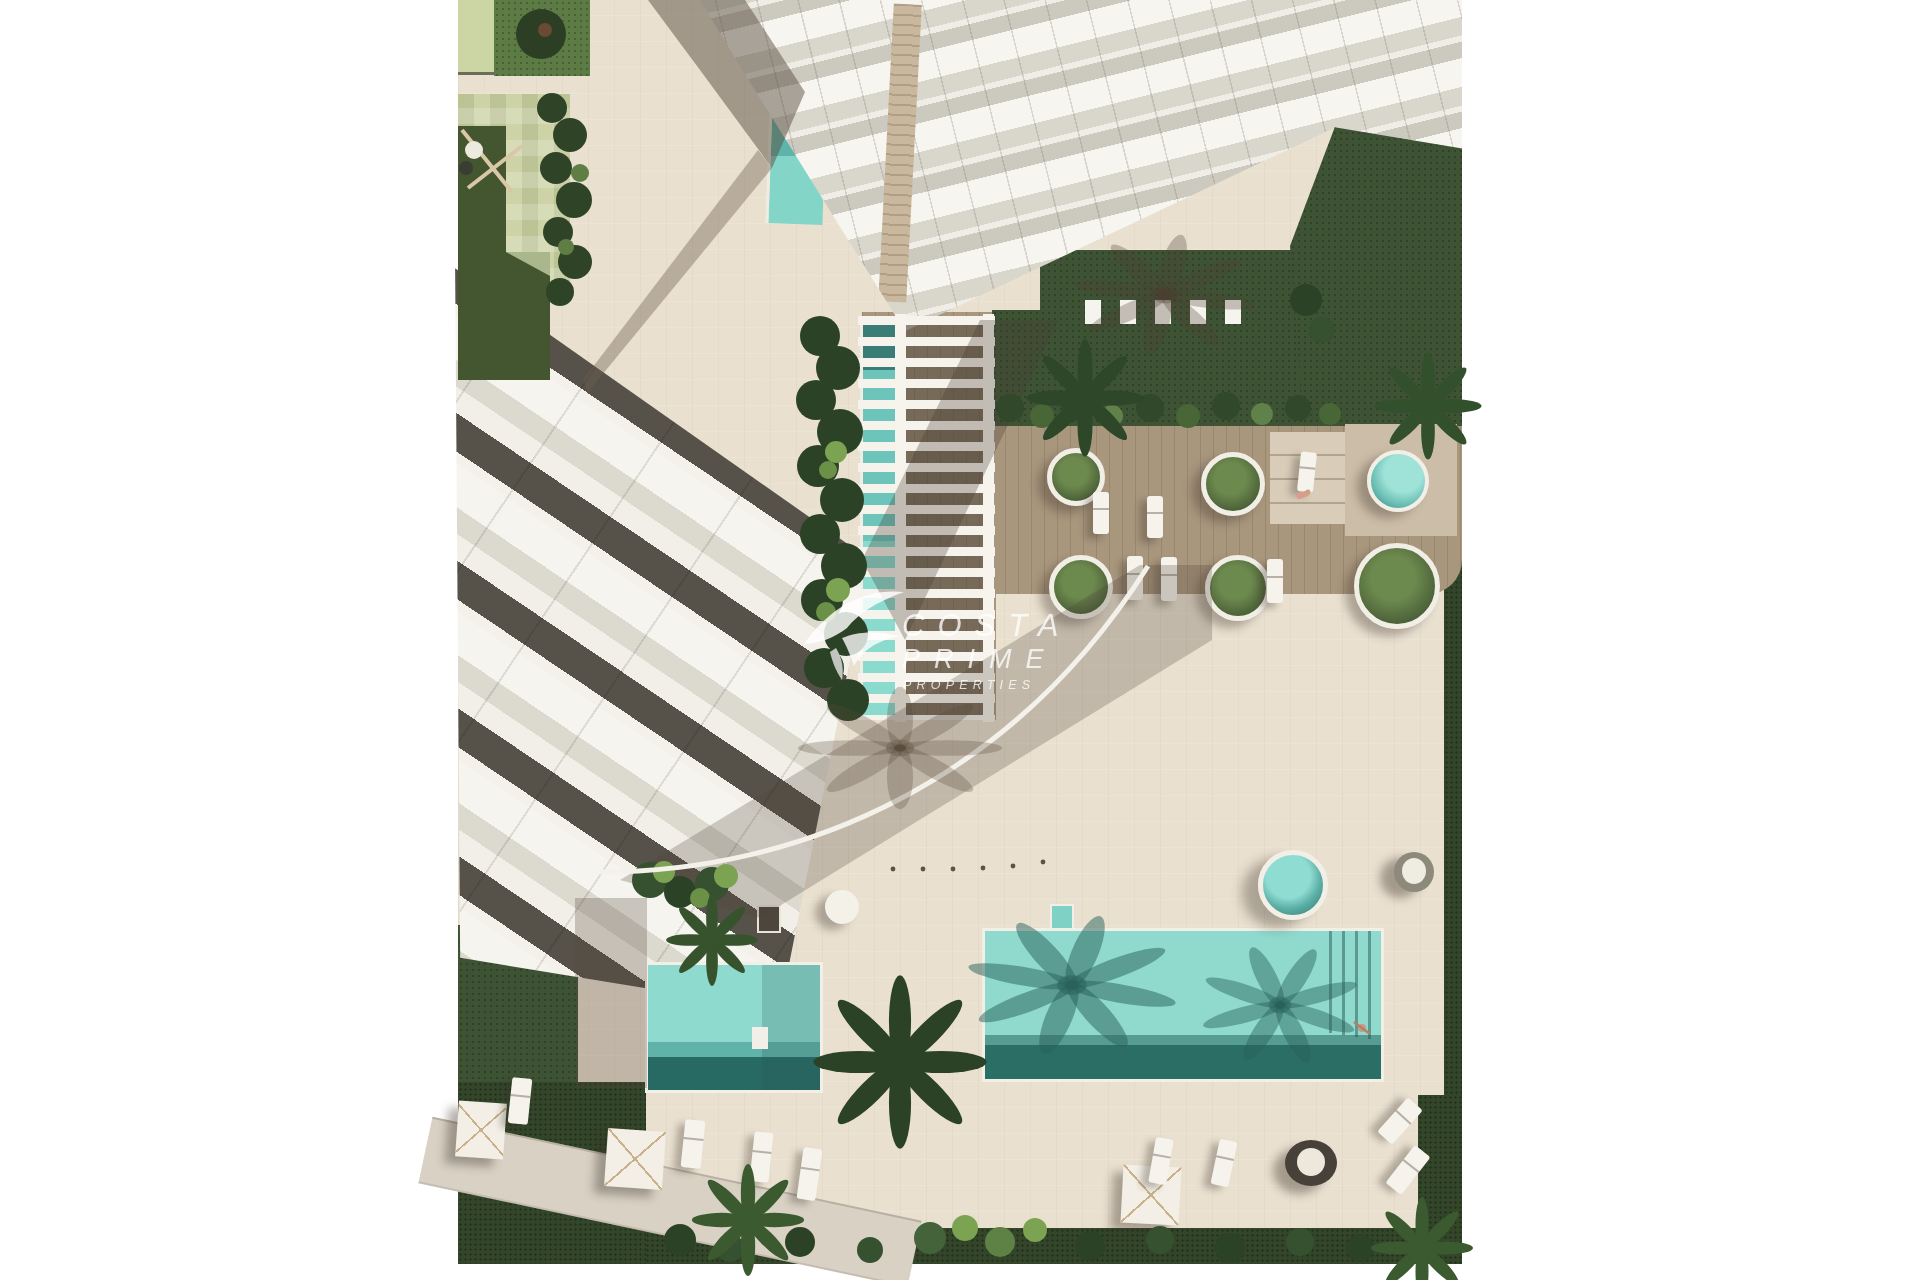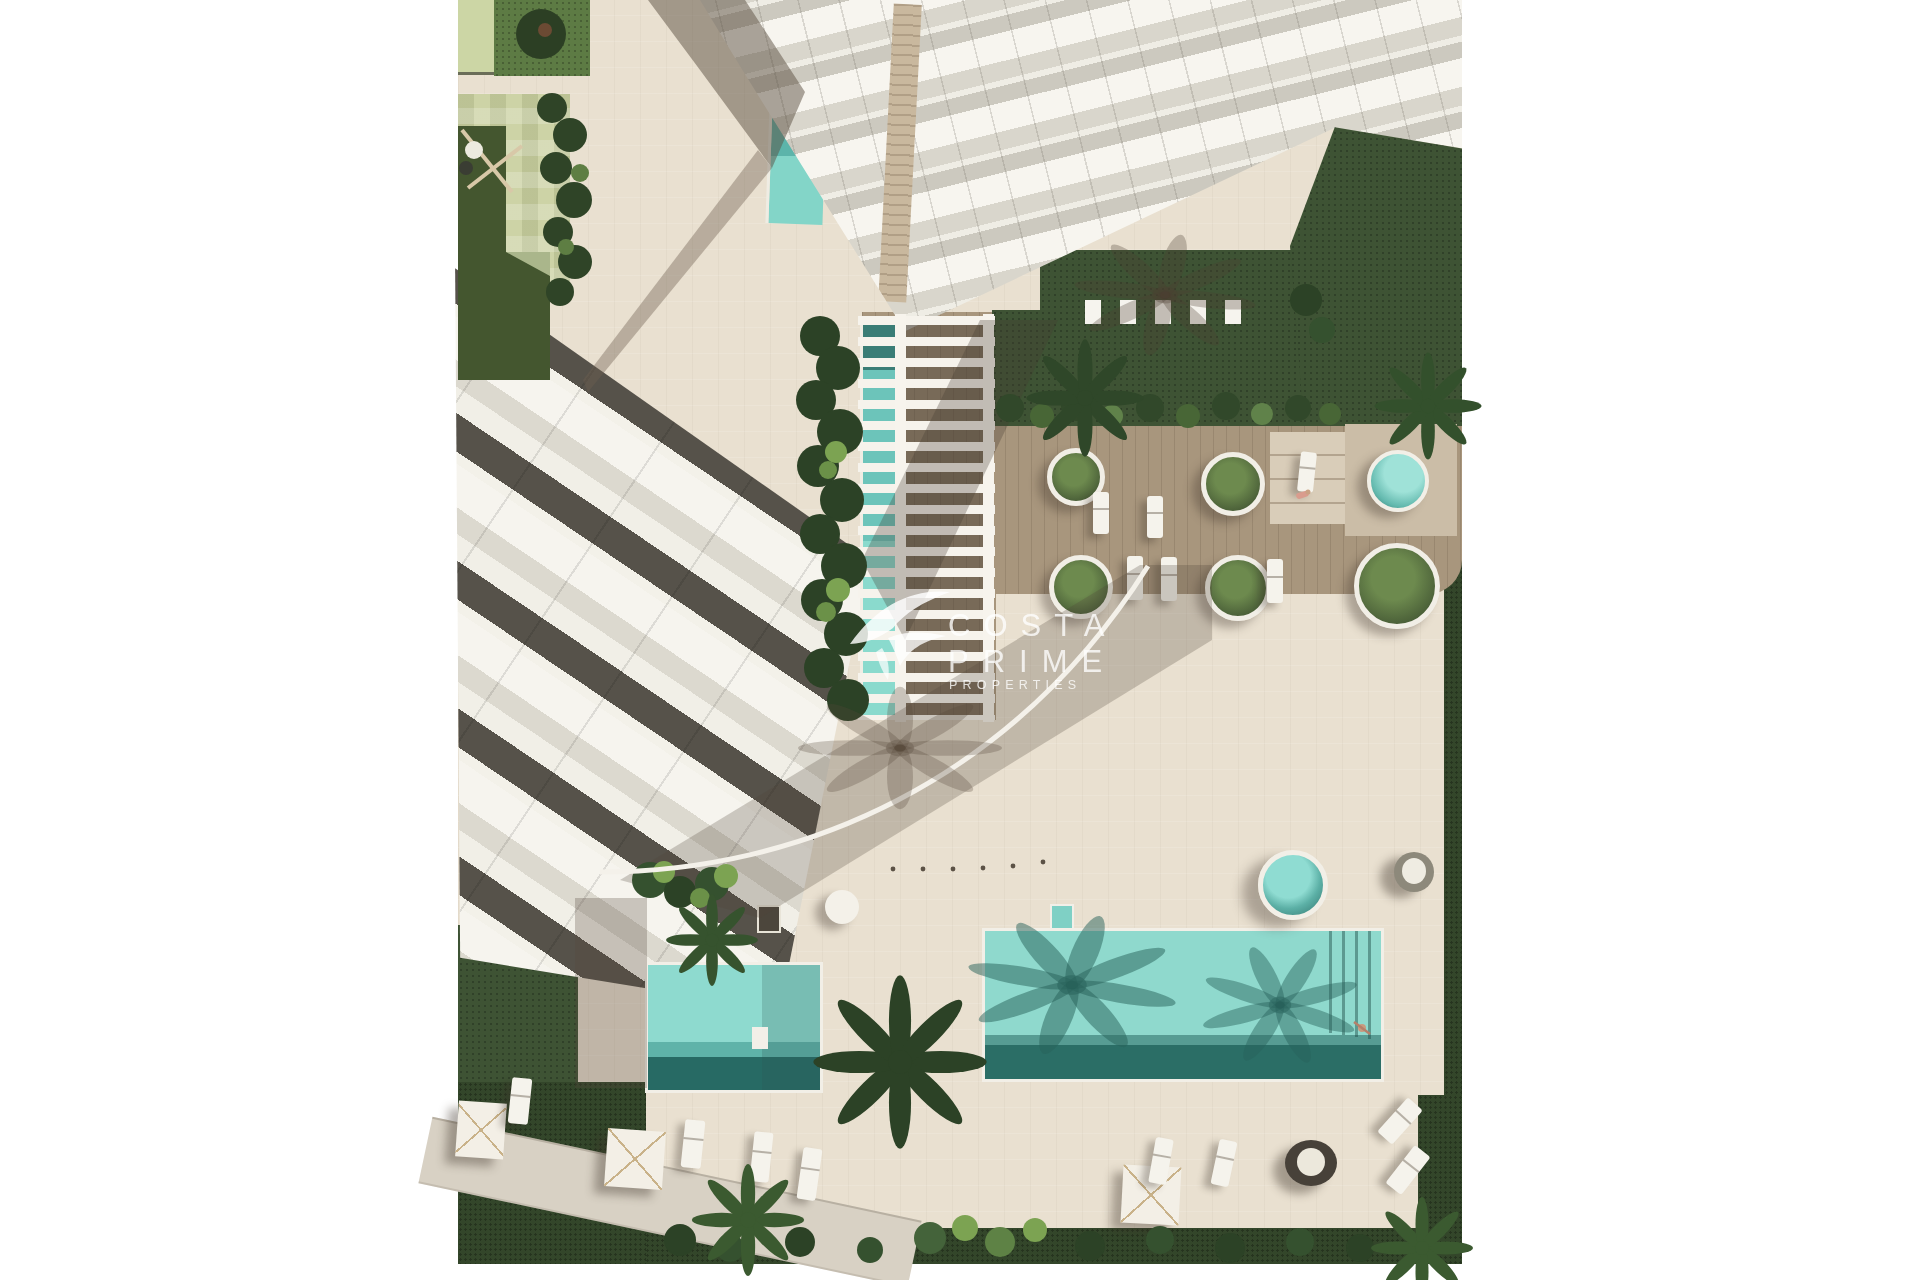--- a/index.html
+++ b/index.html
@@ -287,24 +287,24 @@
     <g>
       <circle cx="1362" cy="1028" r="4" fill="#c89a7f"></circle>
       <line x1="1354" y1="1022" x2="1370" y2="1034" stroke="#b5806a" stroke-width="2.5"></line>
     </g>
     <g>
       <rect x="1296" y="492" width="13" height="6" rx="3" fill="#d99c8d" transform="rotate(-18 1302 495)"></rect>
       <circle cx="1308" cy="492" r="2.5" fill="#caa183"></circle>
     </g>
   </svg>
 
-  <div class="a" style="left:848px;top:578px;width:700px;height:130px;z-index:10;">
+  <div class="a" style="left:802px;top:578px;width:700px;height:130px;z-index:10;font-style:italic;">
     <svg class="a" style="left:0;top:8px;" width="104" height="96" viewBox="0 0 104 96">
       <path d="M2,58 C30,18 66,2 102,6 C74,16 56,28 45,42 C32,52 18,57 2,58 Z" fill="rgba(255,255,255,.82)"></path>
       <path d="M40,52 C54,46 72,44 98,50 C74,55 61,64 52,80 C48,68 44,59 40,52 Z" fill="rgba(255,255,255,.78)"></path>
       <path d="M34,62 C40,72 42,82 40,94 C33,84 30,74 28,66 Z" fill="rgba(255,255,255,.70)"></path>
     </svg>
     <div class="a wm" style="left:100px;top:32px;font-size:31px;letter-spacing:13px;">COSTA</div>
-    <div class="a wm" style="left:100px;top:68px;font-size:31px;letter-spacing:14px;">PRIME</div>
+    <div class="a wm" style="left:100px;top:68px;font-size:27px;letter-spacing:14px;">PRIME</div>
     <div class="a wm" style="left:101px;top:101px;font-size:12.5px;letter-spacing:5.2px;text-align:center;">PROPERTIES</div>
   </div>
 
 </div>
 
 </body></html>

